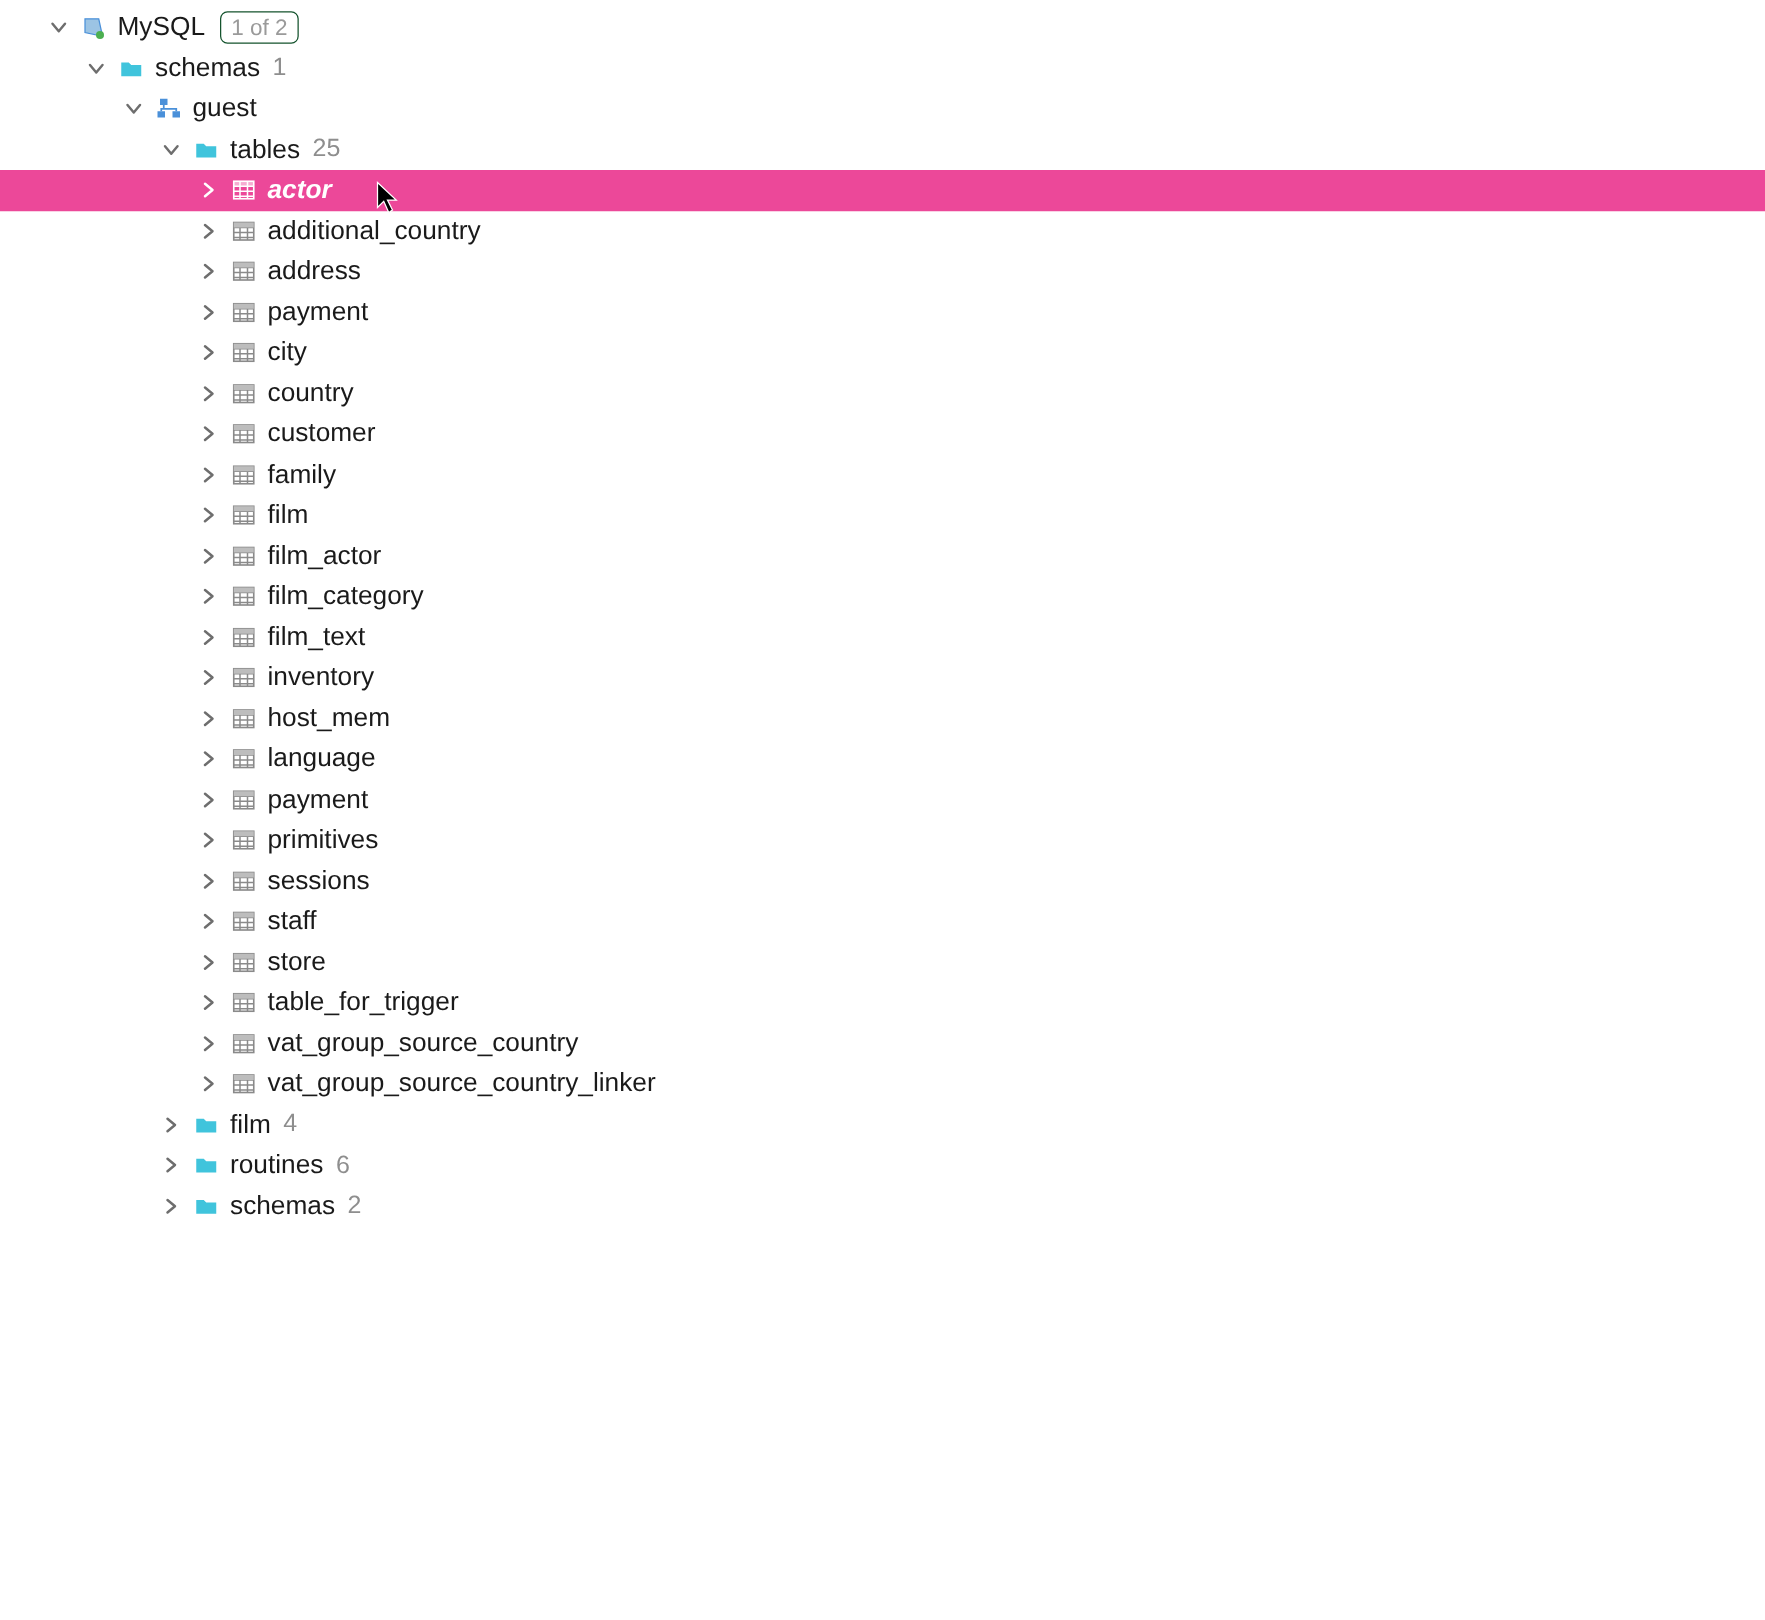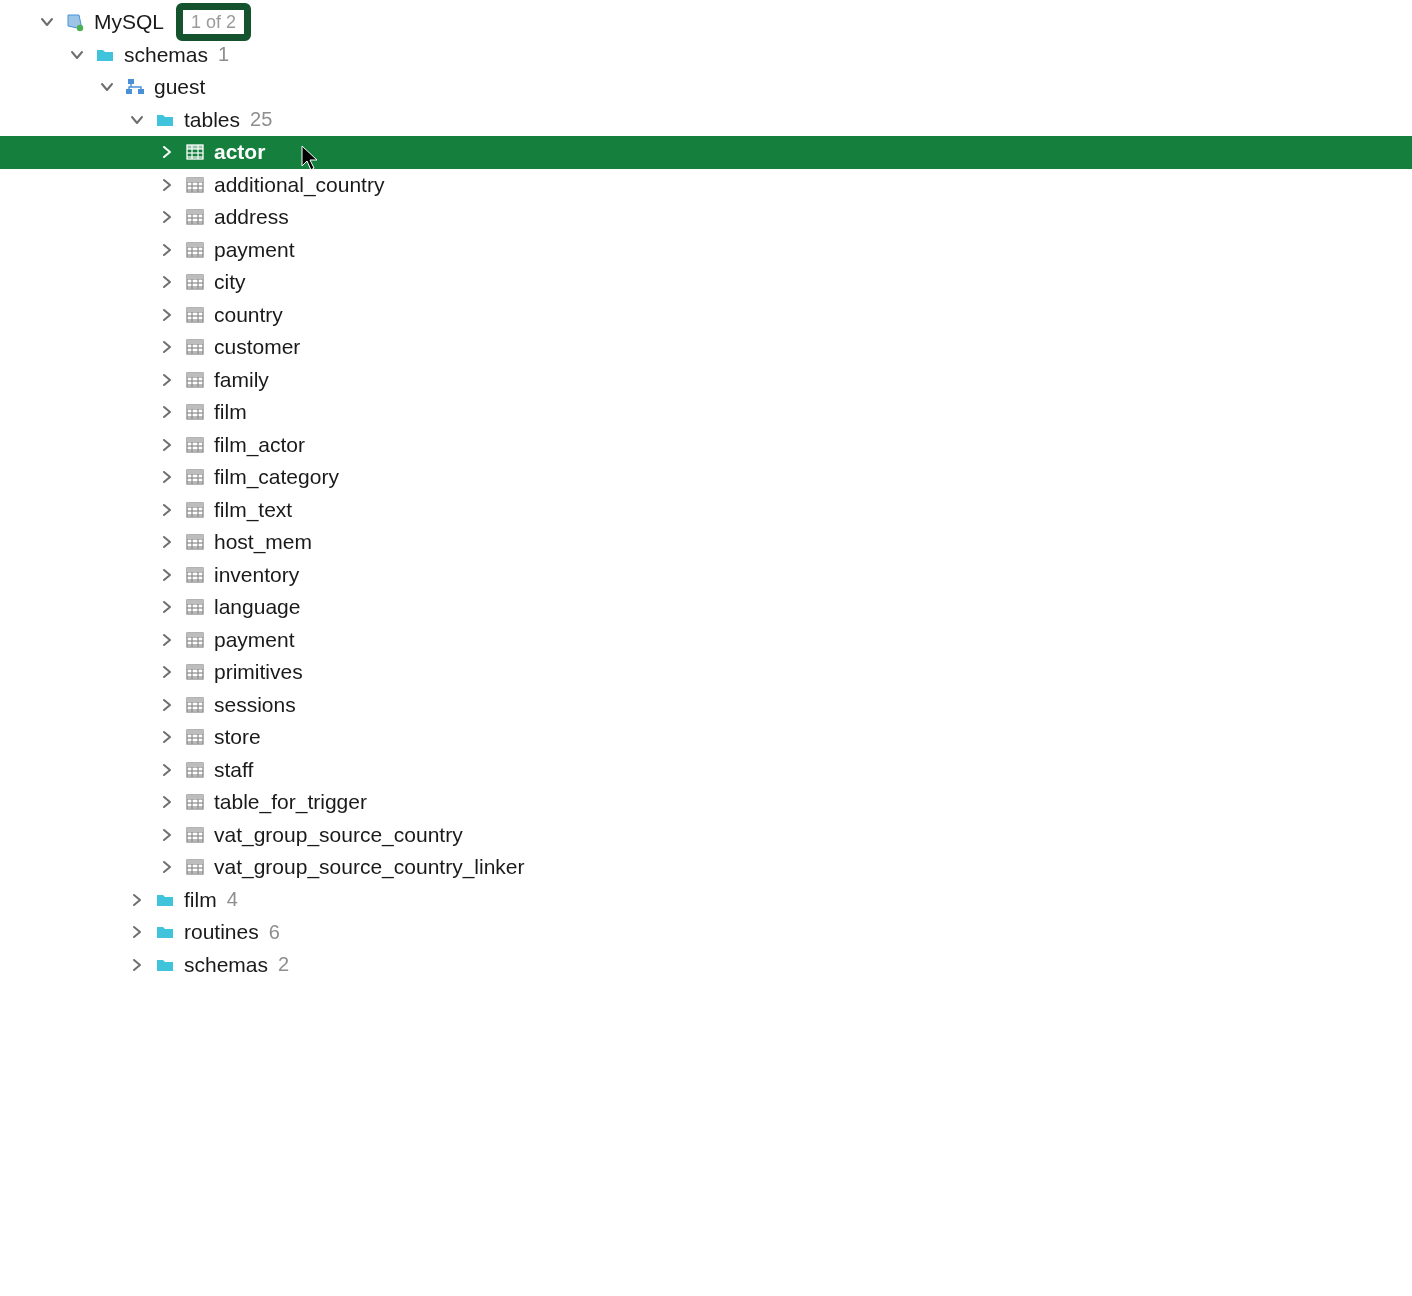--- a/index.html
+++ b/index.html
@@ -12,21 +12,21 @@
       width: 1412px;
     }
     .tree { padding-top: 6px; }
     .row {
       display: flex;
       align-items: center;
       height: 32.5px;
       white-space: nowrap;
       cursor: default;
     }
-    .row.selected { background: #15803d; color: #fff; }
+    .row.selected { background: #ec4899; color: #fff; font-style: italic; }
 
     
     .indent { flex: 0 0 auto; }
 
     .disclosure {
       width: 22px; height: 22px;
       display: flex; align-items: center; justify-content: center;
       margin-right: 6px;
       flex: 0 0 auto;
     }
@@ -47,21 +47,21 @@
 
     .count-inline {
       margin-left: 10px;
       color: #8e8e8e;
       font-size: 20px;
     }
     .count-badge {
       margin-left: 12px;
       color: #9a9a9a;
       font-size: 18px;
-      border: 7px solid #14532d;
+      border: 1px solid #14532d;
       border-radius: 6px;
       padding: 0 8px;
       line-height: 24px;
     }
 
     
     .cursor {
       position: absolute;
       left: 300px; top: 144px;
       width: 20px; height: 28px;
@@ -386,60 +386,60 @@
         <svg viewBox="0 0 20 20">
           <rect x="2" y="3" width="16" height="14" fill="none" stroke="#8a8a8a" stroke-width="1.3"></rect>
           <line x1="2" y1="7" x2="18" y2="7" stroke="#8a8a8a" stroke-width="1.2"></line>
           <line x1="2" y1="11" x2="18" y2="11" stroke="#8a8a8a" stroke-width="1.2"></line>
           <line x1="2" y1="15" x2="18" y2="15" stroke="#8a8a8a" stroke-width="1.2"></line>
           <line x1="7" y1="3" x2="7" y2="17" stroke="#8a8a8a" stroke-width="1.2"></line>
           <line x1="13" y1="3" x2="13" y2="17" stroke="#8a8a8a" stroke-width="1.2"></line>
           <rect x="2" y="3" width="16" height="4" fill="#bdbdbd"></rect>
         </svg>
       </span>
+      <span class="label">inventory</span>
+    </div>
+    <div class="row">
+      <span class="indent" style="width: 156px;"></span>
+      <span class="disclosure">
+        <svg viewBox="0 0 14 14">
+          <polyline class="stroke" points="4,2 10,7 4,12"></polyline>
+        </svg>
+      </span>
+      <span class="icon">
+        <svg viewBox="0 0 20 20">
+          <rect x="2" y="3" width="16" height="14" fill="none" stroke="#8a8a8a" stroke-width="1.3"></rect>
+          <line x1="2" y1="7" x2="18" y2="7" stroke="#8a8a8a" stroke-width="1.2"></line>
+          <line x1="2" y1="11" x2="18" y2="11" stroke="#8a8a8a" stroke-width="1.2"></line>
+          <line x1="2" y1="15" x2="18" y2="15" stroke="#8a8a8a" stroke-width="1.2"></line>
+          <line x1="7" y1="3" x2="7" y2="17" stroke="#8a8a8a" stroke-width="1.2"></line>
+          <line x1="13" y1="3" x2="13" y2="17" stroke="#8a8a8a" stroke-width="1.2"></line>
+          <rect x="2" y="3" width="16" height="4" fill="#bdbdbd"></rect>
+        </svg>
+      </span>
       <span class="label">host_mem</span>
     </div>
     <div class="row">
       <span class="indent" style="width: 156px;"></span>
       <span class="disclosure">
         <svg viewBox="0 0 14 14">
           <polyline class="stroke" points="4,2 10,7 4,12"></polyline>
         </svg>
       </span>
       <span class="icon">
         <svg viewBox="0 0 20 20">
           <rect x="2" y="3" width="16" height="14" fill="none" stroke="#8a8a8a" stroke-width="1.3"></rect>
           <line x1="2" y1="7" x2="18" y2="7" stroke="#8a8a8a" stroke-width="1.2"></line>
           <line x1="2" y1="11" x2="18" y2="11" stroke="#8a8a8a" stroke-width="1.2"></line>
           <line x1="2" y1="15" x2="18" y2="15" stroke="#8a8a8a" stroke-width="1.2"></line>
           <line x1="7" y1="3" x2="7" y2="17" stroke="#8a8a8a" stroke-width="1.2"></line>
           <line x1="13" y1="3" x2="13" y2="17" stroke="#8a8a8a" stroke-width="1.2"></line>
           <rect x="2" y="3" width="16" height="4" fill="#bdbdbd"></rect>
         </svg>
       </span>
-      <span class="label">inventory</span>
-    </div>
-    <div class="row">
-      <span class="indent" style="width: 156px;"></span>
-      <span class="disclosure">
-        <svg viewBox="0 0 14 14">
-          <polyline class="stroke" points="4,2 10,7 4,12"></polyline>
-        </svg>
-      </span>
-      <span class="icon">
-        <svg viewBox="0 0 20 20">
-          <rect x="2" y="3" width="16" height="14" fill="none" stroke="#8a8a8a" stroke-width="1.3"></rect>
-          <line x1="2" y1="7" x2="18" y2="7" stroke="#8a8a8a" stroke-width="1.2"></line>
-          <line x1="2" y1="11" x2="18" y2="11" stroke="#8a8a8a" stroke-width="1.2"></line>
-          <line x1="2" y1="15" x2="18" y2="15" stroke="#8a8a8a" stroke-width="1.2"></line>
-          <line x1="7" y1="3" x2="7" y2="17" stroke="#8a8a8a" stroke-width="1.2"></line>
-          <line x1="13" y1="3" x2="13" y2="17" stroke="#8a8a8a" stroke-width="1.2"></line>
-          <rect x="2" y="3" width="16" height="4" fill="#bdbdbd"></rect>
-        </svg>
-      </span>
       <span class="label">language</span>
     </div>
     <div class="row">
       <span class="indent" style="width: 156px;"></span>
       <span class="disclosure">
         <svg viewBox="0 0 14 14">
           <polyline class="stroke" points="4,2 10,7 4,12"></polyline>
         </svg>
       </span>
       <span class="icon">
@@ -506,41 +506,41 @@
         <svg viewBox="0 0 20 20">
           <rect x="2" y="3" width="16" height="14" fill="none" stroke="#8a8a8a" stroke-width="1.3"></rect>
           <line x1="2" y1="7" x2="18" y2="7" stroke="#8a8a8a" stroke-width="1.2"></line>
           <line x1="2" y1="11" x2="18" y2="11" stroke="#8a8a8a" stroke-width="1.2"></line>
           <line x1="2" y1="15" x2="18" y2="15" stroke="#8a8a8a" stroke-width="1.2"></line>
           <line x1="7" y1="3" x2="7" y2="17" stroke="#8a8a8a" stroke-width="1.2"></line>
           <line x1="13" y1="3" x2="13" y2="17" stroke="#8a8a8a" stroke-width="1.2"></line>
           <rect x="2" y="3" width="16" height="4" fill="#bdbdbd"></rect>
         </svg>
       </span>
+      <span class="label">staff</span>
+    </div>
+    <div class="row">
+      <span class="indent" style="width: 156px;"></span>
+      <span class="disclosure">
+        <svg viewBox="0 0 14 14">
+          <polyline class="stroke" points="4,2 10,7 4,12"></polyline>
+        </svg>
+      </span>
+      <span class="icon">
+        <svg viewBox="0 0 20 20">
+          <rect x="2" y="3" width="16" height="14" fill="none" stroke="#8a8a8a" stroke-width="1.3"></rect>
+          <line x1="2" y1="7" x2="18" y2="7" stroke="#8a8a8a" stroke-width="1.2"></line>
+          <line x1="2" y1="11" x2="18" y2="11" stroke="#8a8a8a" stroke-width="1.2"></line>
+          <line x1="2" y1="15" x2="18" y2="15" stroke="#8a8a8a" stroke-width="1.2"></line>
+          <line x1="7" y1="3" x2="7" y2="17" stroke="#8a8a8a" stroke-width="1.2"></line>
+          <line x1="13" y1="3" x2="13" y2="17" stroke="#8a8a8a" stroke-width="1.2"></line>
+          <rect x="2" y="3" width="16" height="4" fill="#bdbdbd"></rect>
+        </svg>
+      </span>
       <span class="label">store</span>
-    </div>
-    <div class="row">
-      <span class="indent" style="width: 156px;"></span>
-      <span class="disclosure">
-        <svg viewBox="0 0 14 14">
-          <polyline class="stroke" points="4,2 10,7 4,12"></polyline>
-        </svg>
-      </span>
-      <span class="icon">
-        <svg viewBox="0 0 20 20">
-          <rect x="2" y="3" width="16" height="14" fill="none" stroke="#8a8a8a" stroke-width="1.3"></rect>
-          <line x1="2" y1="7" x2="18" y2="7" stroke="#8a8a8a" stroke-width="1.2"></line>
-          <line x1="2" y1="11" x2="18" y2="11" stroke="#8a8a8a" stroke-width="1.2"></line>
-          <line x1="2" y1="15" x2="18" y2="15" stroke="#8a8a8a" stroke-width="1.2"></line>
-          <line x1="7" y1="3" x2="7" y2="17" stroke="#8a8a8a" stroke-width="1.2"></line>
-          <line x1="13" y1="3" x2="13" y2="17" stroke="#8a8a8a" stroke-width="1.2"></line>
-          <rect x="2" y="3" width="16" height="4" fill="#bdbdbd"></rect>
-        </svg>
-      </span>
-      <span class="label">staff</span>
     </div>
     <div class="row">
       <span class="indent" style="width: 156px;"></span>
       <span class="disclosure">
         <svg viewBox="0 0 14 14">
           <polyline class="stroke" points="4,2 10,7 4,12"></polyline>
         </svg>
       </span>
       <span class="icon">
         <svg viewBox="0 0 20 20">

